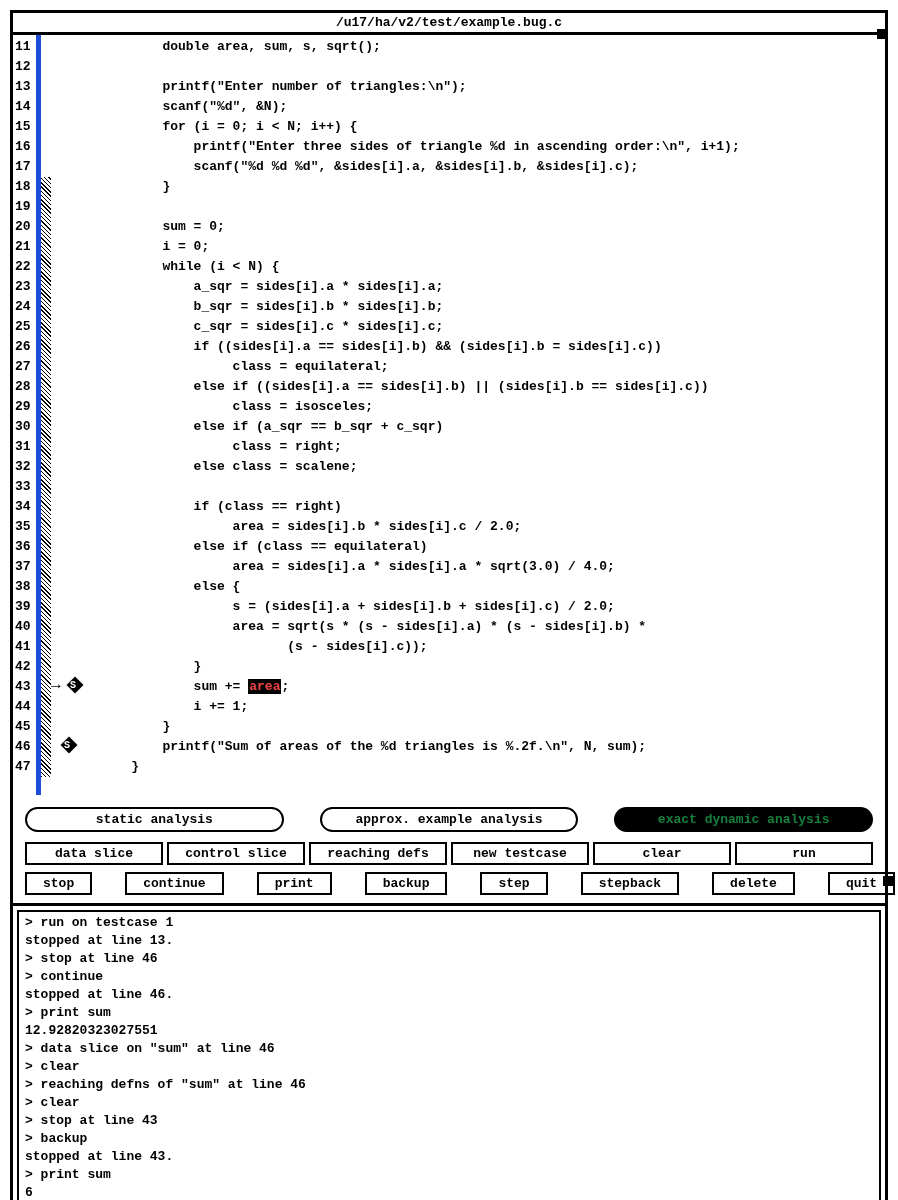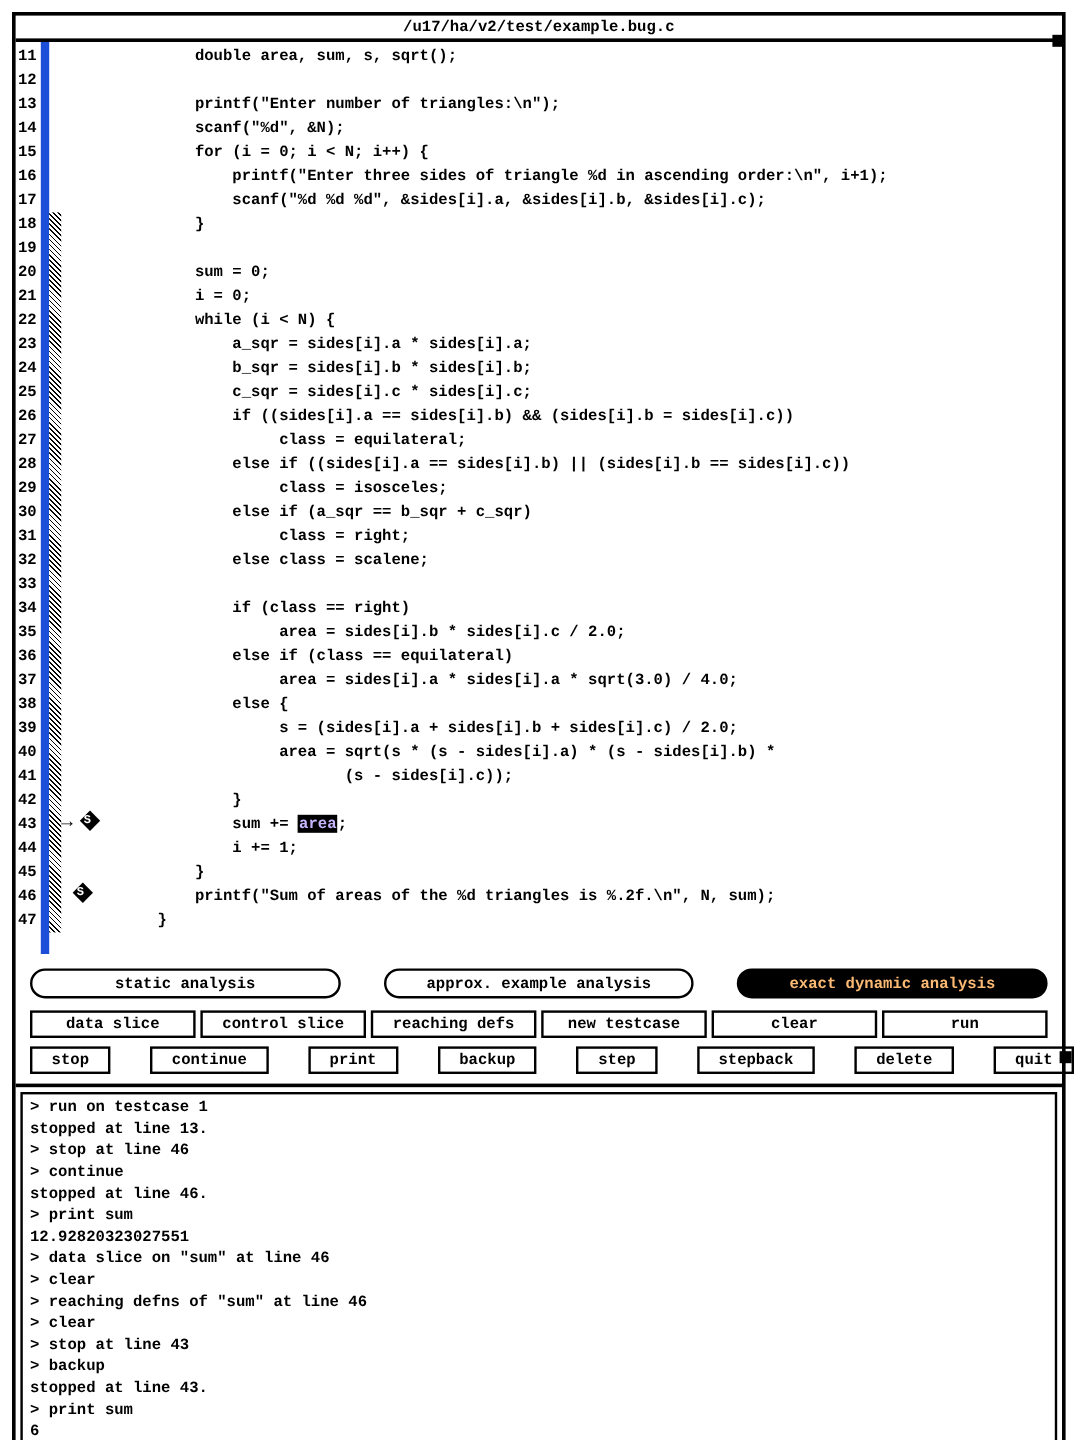--- a/index.html
+++ b/index.html
@@ -30,21 +30,21 @@
     height: 10px;
     background: #000;
   }
   .handle-tr { top: 16px; right: -2px; }
   .code-pane {
     display: flex;
     height: 760px;
     overflow: hidden;
   }
   .gutter {
-    border-right: 7px solid #1d4ed8;
+    border-right: 5px solid #1d4ed8;
     padding: 2px 2px;
     min-width: 28px;
     line-height: 20px;
   }
   .gutter div { text-align: left; }
   .margin {
     width: 55px;
     position: relative;
   }
   .margin .hatch {
@@ -60,38 +60,38 @@
     left: 10px;
   }
   .code-lines {
     padding: 2px 0 2px 4px;
     line-height: 20px;
     white-space: pre;
     flex: 1;
   }
   .hl {
     background: #000;
-    color: #c4b5fd;
+    color: #ef4444;
     padding: 0 1px;
   }
   .analysis-row {
     display: flex;
     gap: 36px;
     padding: 6px 12px;
     margin: 6px 0 2px 0;
   }
   .pill {
     border: 2px solid #000;
     border-radius: 18px;
     flex: 1;
     text-align: center;
     padding: 3px 0;
     cursor: pointer;
   }
-  .pill.active { background: #000; color: #fdba74; }
+  .pill.active { background: #000; color: #15803d; }
   .btn-row { display: flex; gap: 4px; padding: 2px 12px; }
   .btn {
     border: 2px solid #000000;
     flex: 1;
     text-align: center;
     padding: 2px 16px;
     cursor: pointer;
   }
   .console-wrap {
     border-top: 3px solid #000;

